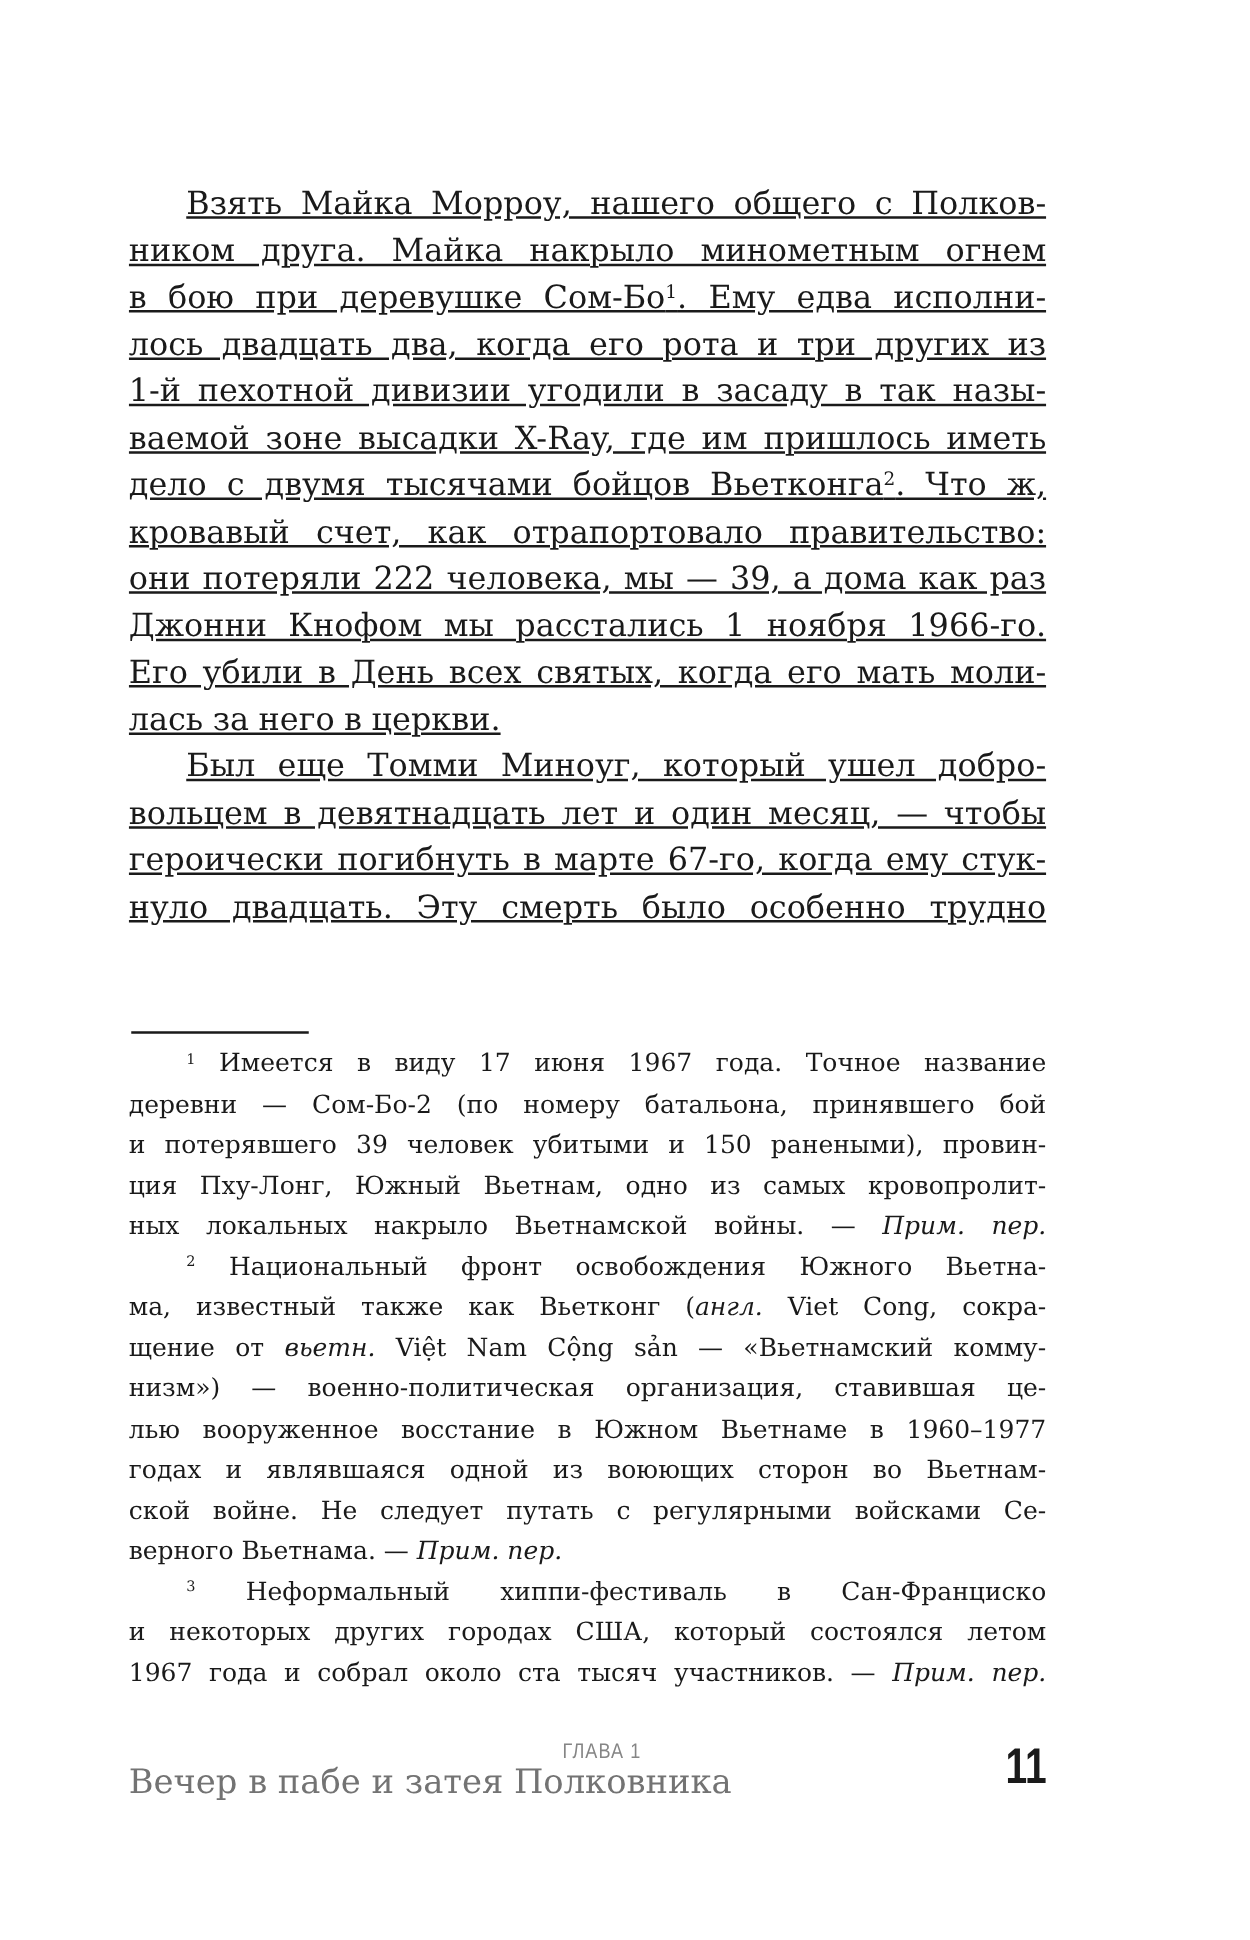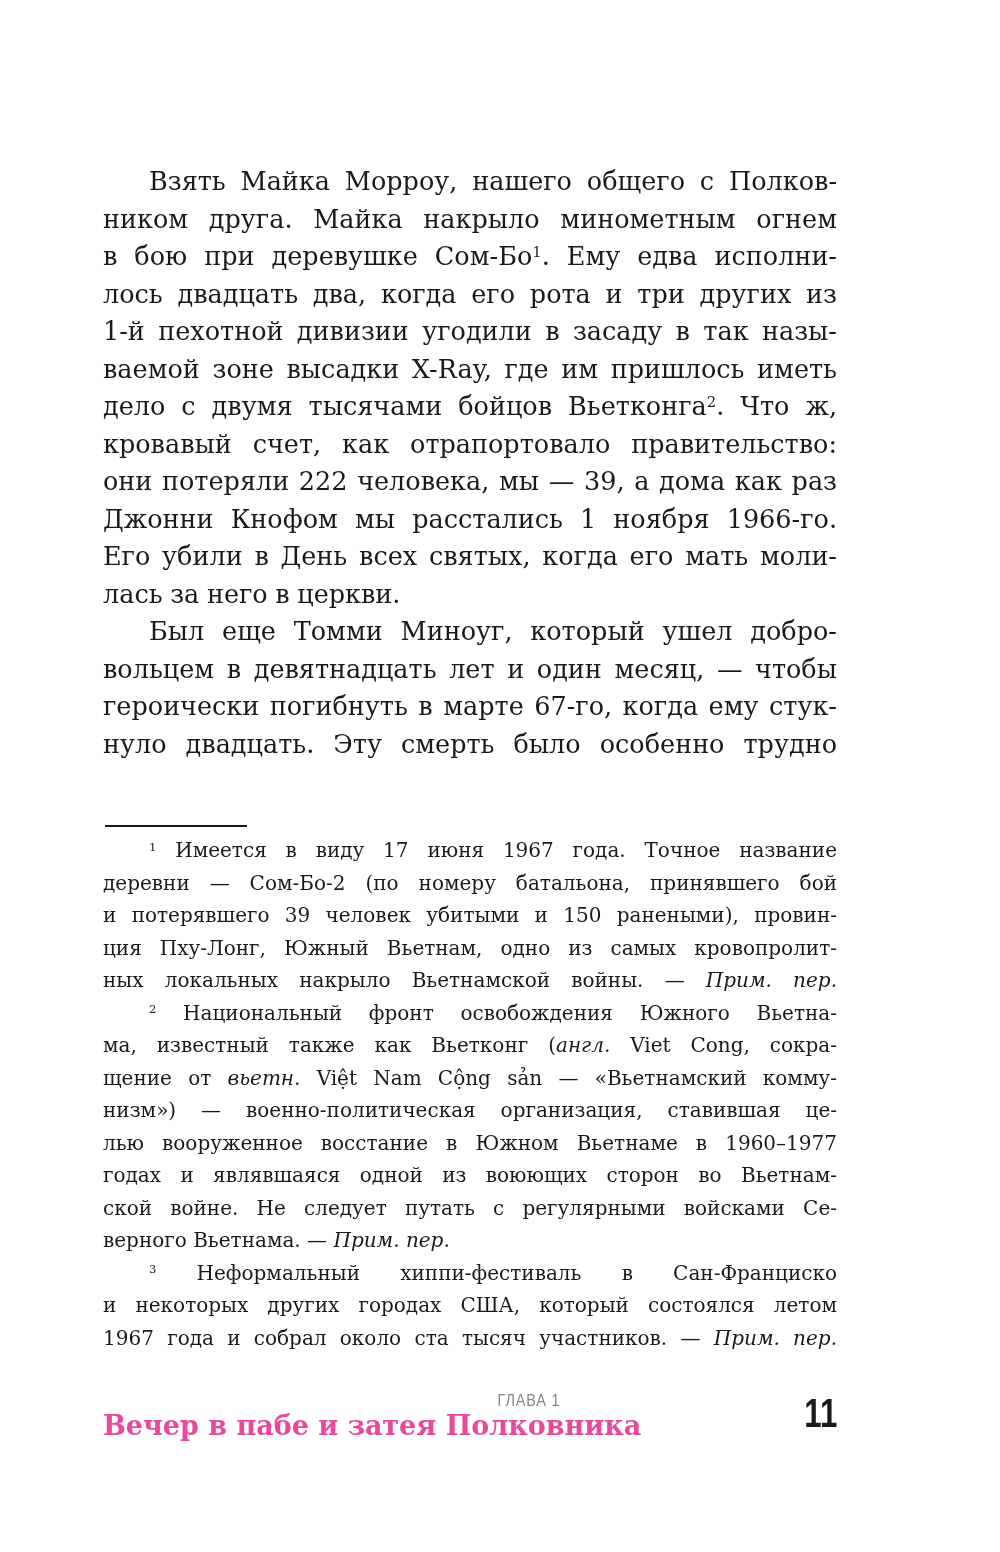--- a/index.html
+++ b/index.html
@@ -4,22 +4,22 @@
 <style>
   * { margin:0; padding:0; box-sizing:border-box; }
   html,body { background:#ffffff; }
   .page {
     position:relative; width:1000px; height:1552px;
     background:#ffffff; overflow:hidden;
     font-family:"DejaVu Serif", serif; color:#1a1a1a;
   }
   
   .main-text {
-    position:absolute; left:103px; top:163px; width:734px;
-    font-size:25.5px; line-height:37.5px; word-spacing:-0.5px;
+    position:absolute; left:103px; top:145px; width:734px;
+    font-size:25.5px; line-height:37.5px; word-spacing:-0.5px;text-decoration:underline;
   }
   
   .footnotes {
     position:absolute; left:103px; top:834px; width:734px;
     font-size:20px; line-height:32.5px;
   }
   .tline { text-align:justify; overflow:hidden; }
   .tline.just { text-align-last:justify; }
   .tline.ind { text-indent:46px; }
   .sup { font-size:0.58em; position:relative; top:-0.55em; line-height:0; }
@@ -33,22 +33,22 @@
     position:absolute; left:103px; top:1392px; width:734px;
     display:flex; justify-content:space-between; align-items:flex-start;text-align:right;
   }
   .kicker {
     font-family:"Liberation Sans", sans-serif;
     font-size:17px; line-height:17px; color:#858585;
     letter-spacing:1px; transform:scaleX(0.85); transform-origin:0 50%;
     white-space:nowrap;
   }
   .chapter-title {
-    font-family:"DejaVu Serif", serif; font-weight:bold;
-    font-size:27px; line-height:30px; margin-top:2px; color:#ec4899;
+    font-family:"DejaVu Serif", serif; font-weight:normal;
+    font-size:27px; line-height:30px; margin-top:2px; color:#737373;
     white-space:nowrap;
   }
   .page-number {
     font-family:"Liberation Sans", sans-serif; font-weight:bold;
     font-size:40px; line-height:36px; margin-top:3px; color:#1a1a1a;
     transform:scaleX(0.78); transform-origin:100% 0;
   }
 </style>
 </head>
 <body>

